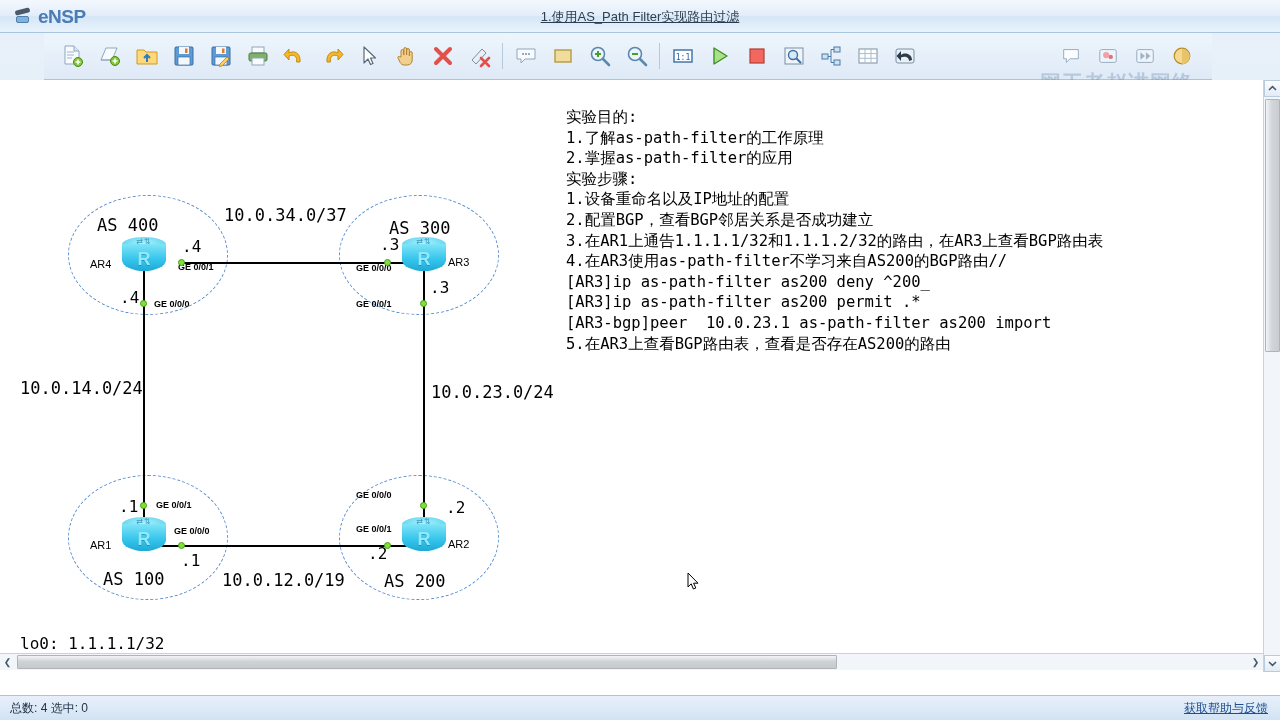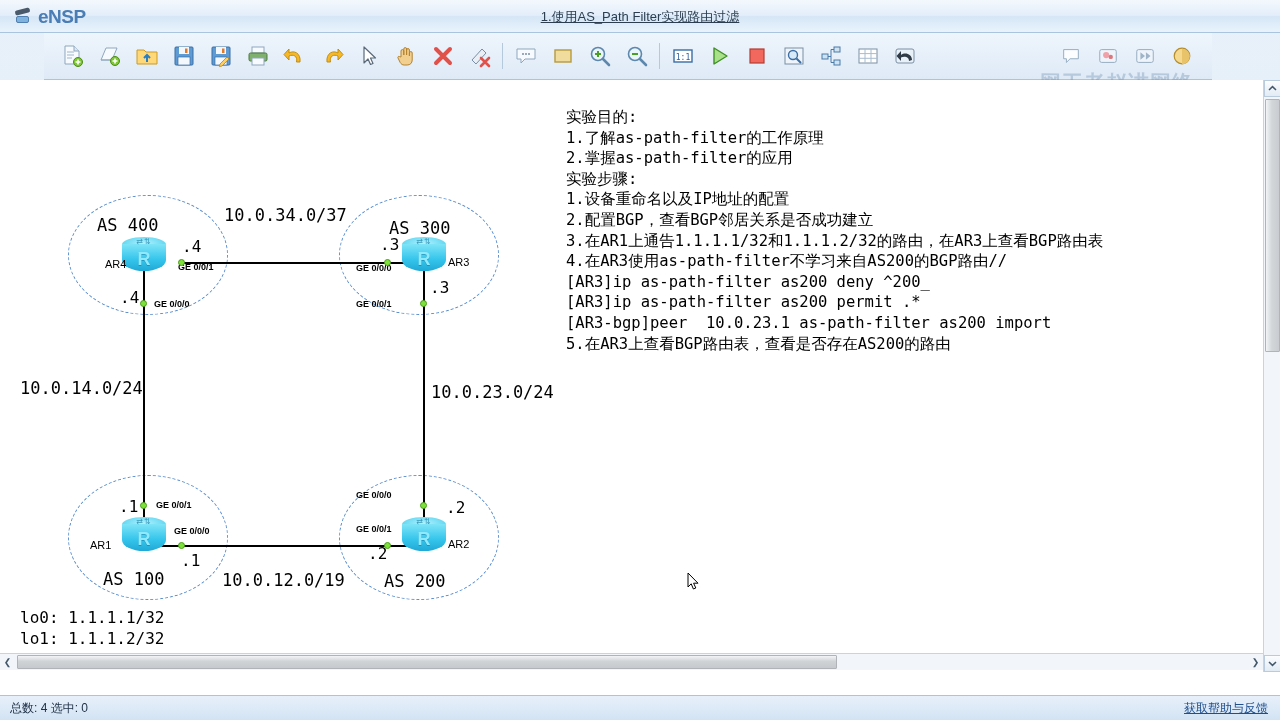--- a/index.html
+++ b/index.html
@@ -138,21 +138,21 @@
   .port-dot {
     position:absolute; width:7px; height:7px; border-radius:50%;
     background:#7ee03a; border:1px solid #4a9c18;
   }
   .t { position:absolute; white-space:nowrap; }
   .t.as { font-family:"DejaVu Sans Mono", monospace; font-size:17px; color:#000; }
   .t.net { font-family:"DejaVu Sans Mono", monospace; font-size:17px; color:#000; }
   .t.ipnum { font-family:"DejaVu Sans Mono", monospace; font-size:16px; color:#000; }
   .t.iface { font-family:"Liberation Sans", sans-serif; font-size:9px; font-weight:bold; color:#000; }
   .t.rname { font-family:"Liberation Sans", sans-serif; font-size:11px; color:#000; }
-  .t.loop { font-family:"DejaVu Sans Mono", monospace; font-size:16px; color:#000; }
+  .t.loop { font-family:"DejaVu Sans Mono", monospace; font-size:16px; color:#000;margin-top:26px; }
 
   
   .notes {
     position:absolute; left:560px; top:22px; width:690px;
     font-family:"DejaVu Sans Mono", monospace;
     font-size:15.5px; line-height:20.6px; color:#000; white-space:pre;
   }
 
   
   .cursor { position:absolute; left:681px; top:487px; width:14px; height:20px; }
@@ -447,21 +447,21 @@
         <div class="link v" style="left:417px; top:186px; height:258px;"></div>
         <div class="link h" style="left:146px; top:460px; width:272px;"></div>
 
         <div class="router" style="left:116px; top:152px;">
           <div class="top"></div>
             <div class="body"></div>
           <div class="arrows">⇄⇅</div>
           <div class="rlabel">R</div>
         </div>
         <div class="t as" style="left:91px; top:130px;">AS 400</div>
-        <div class="t rname" style="left:99px; top:173px;">AR4</div>
+        <div class="t rname" style="left:84px; top:173px;">AR4</div>
         <div class="t ipnum" style="left:176px; top:152px;">.4</div>
         <div class="t iface" style="left:172px; top:177px;">GE 0/0/1</div>
         <span class="port-dot" style="left:172px; top:174px;"></span>
         <div class="t ipnum" style="left:114px; top:203px;">.4</div>
         <div class="t iface" style="left:148px; top:214px;">GE 0/0/0</div>
         <span class="port-dot" style="left:134px; top:215px;"></span>
 
         <div class="router" style="left:396px; top:152px;">
           <div class="top"></div>
             <div class="body"></div>

